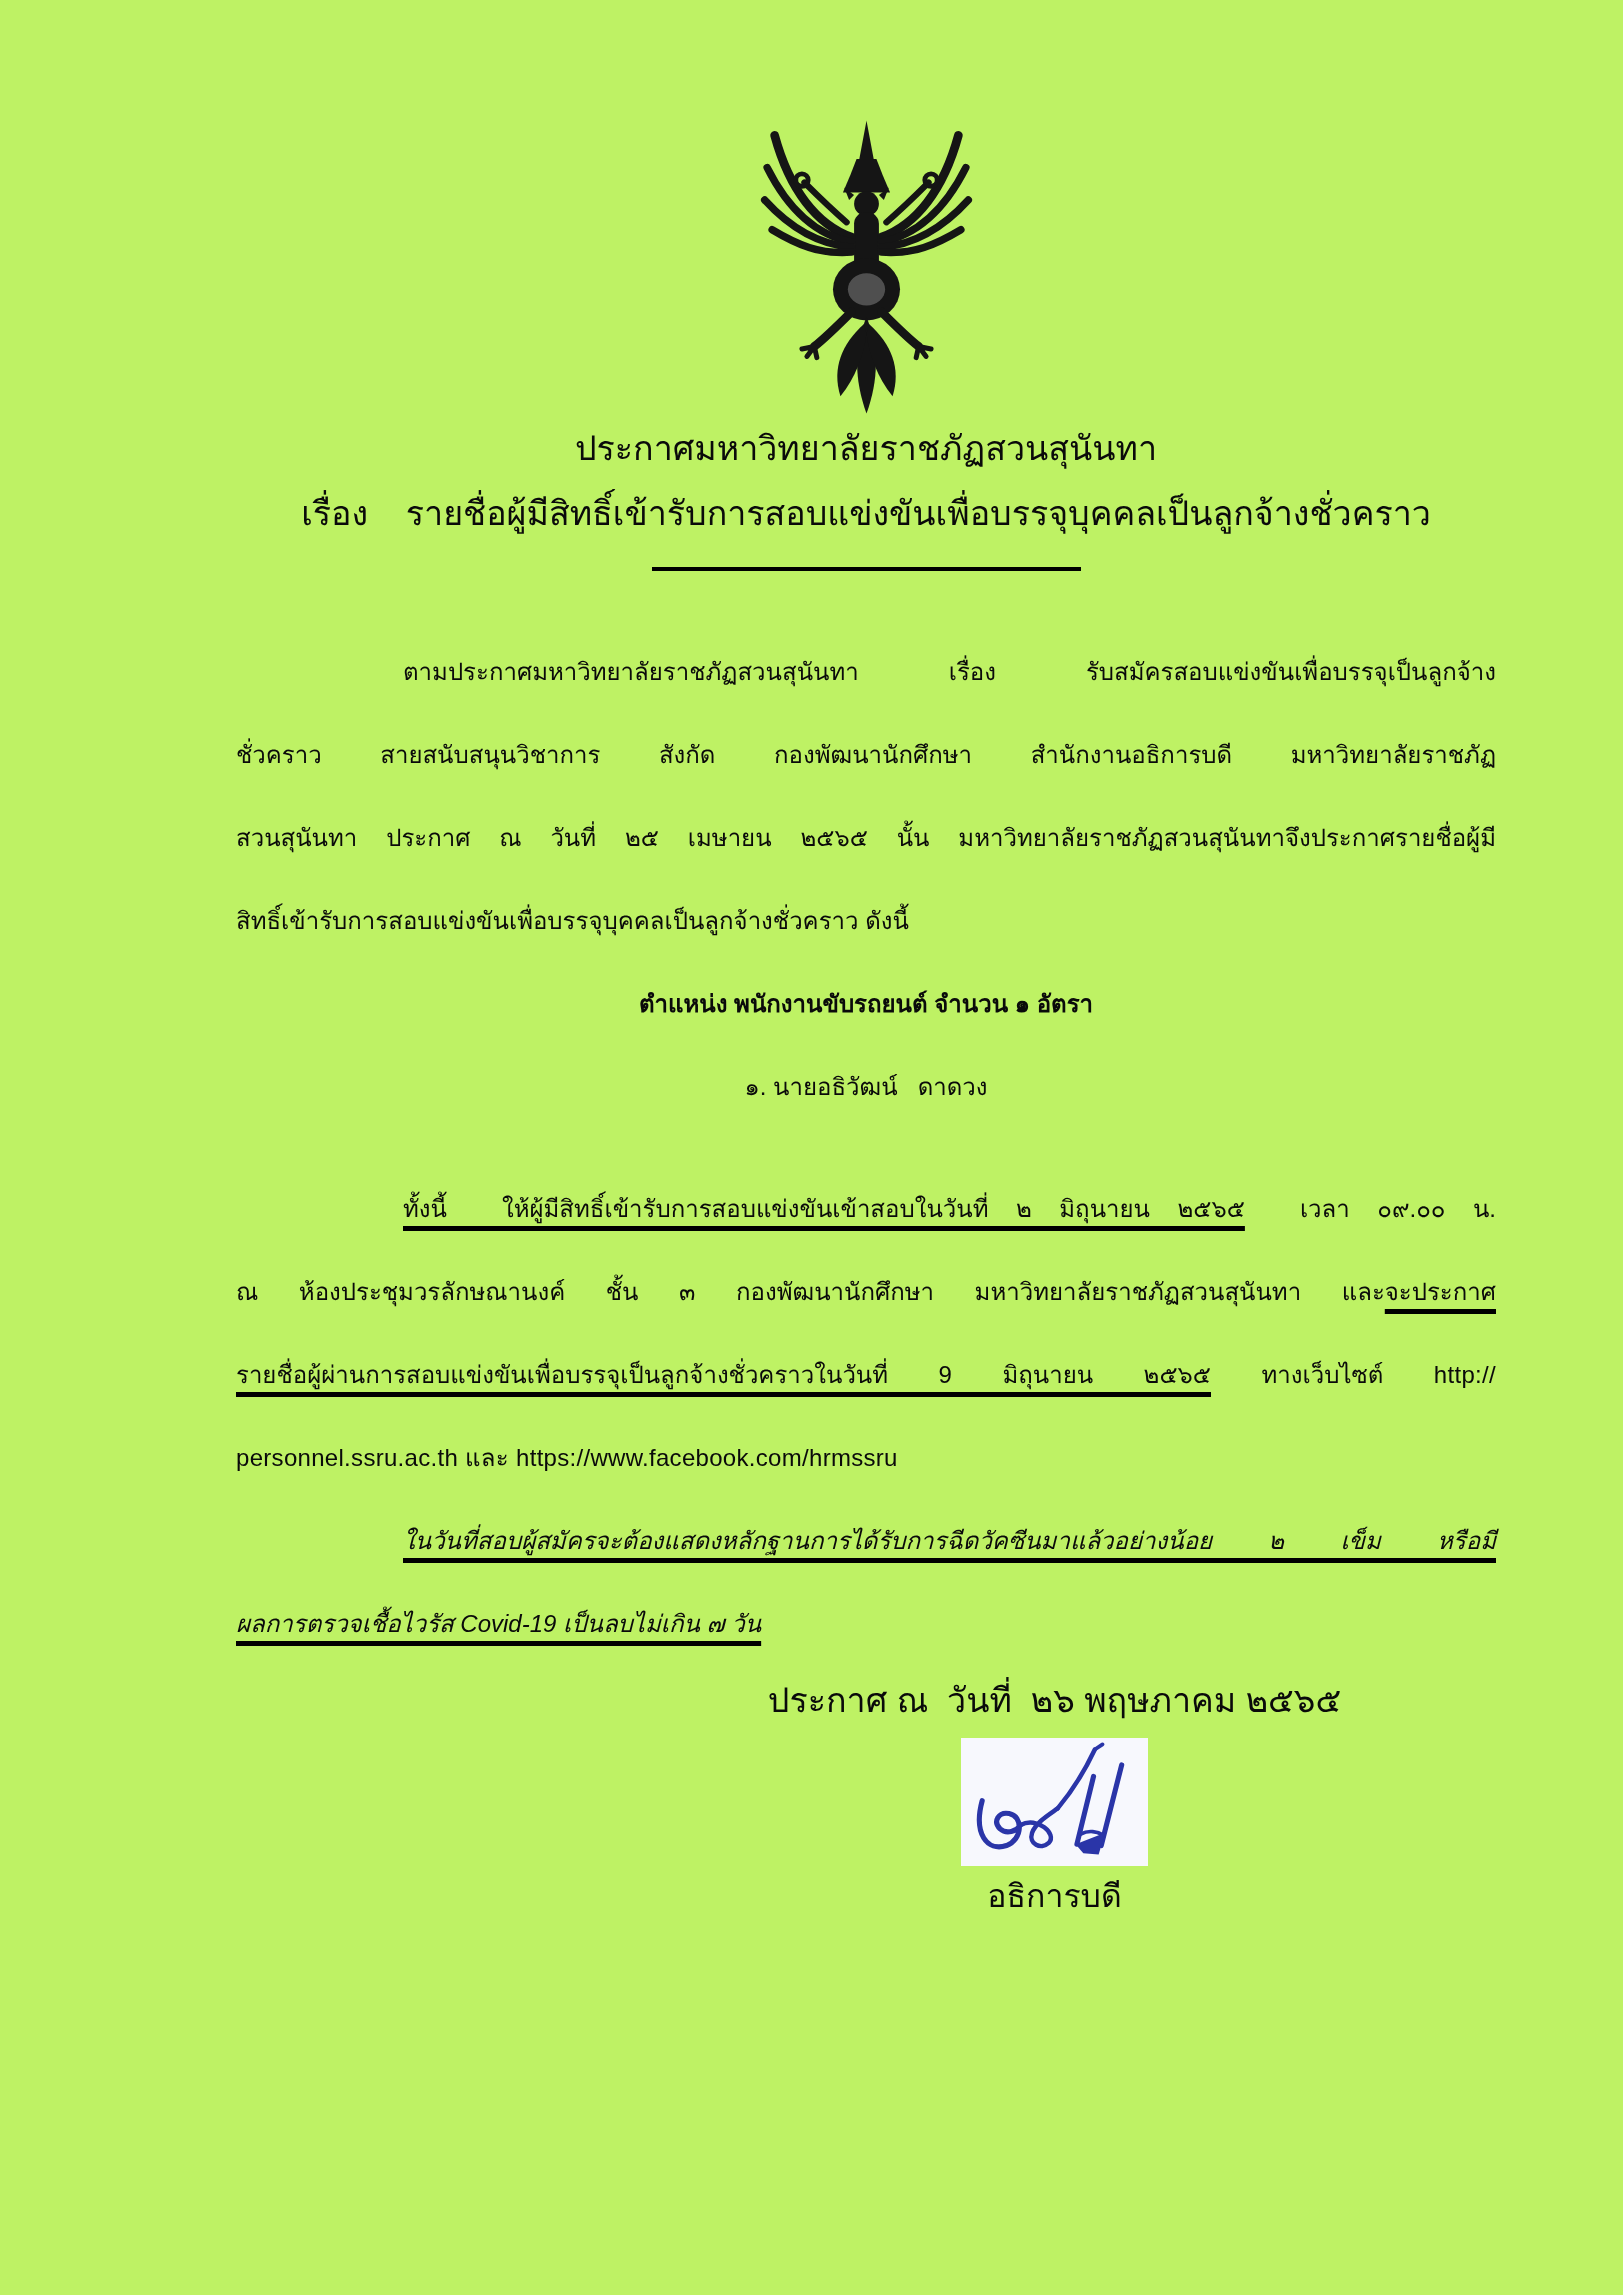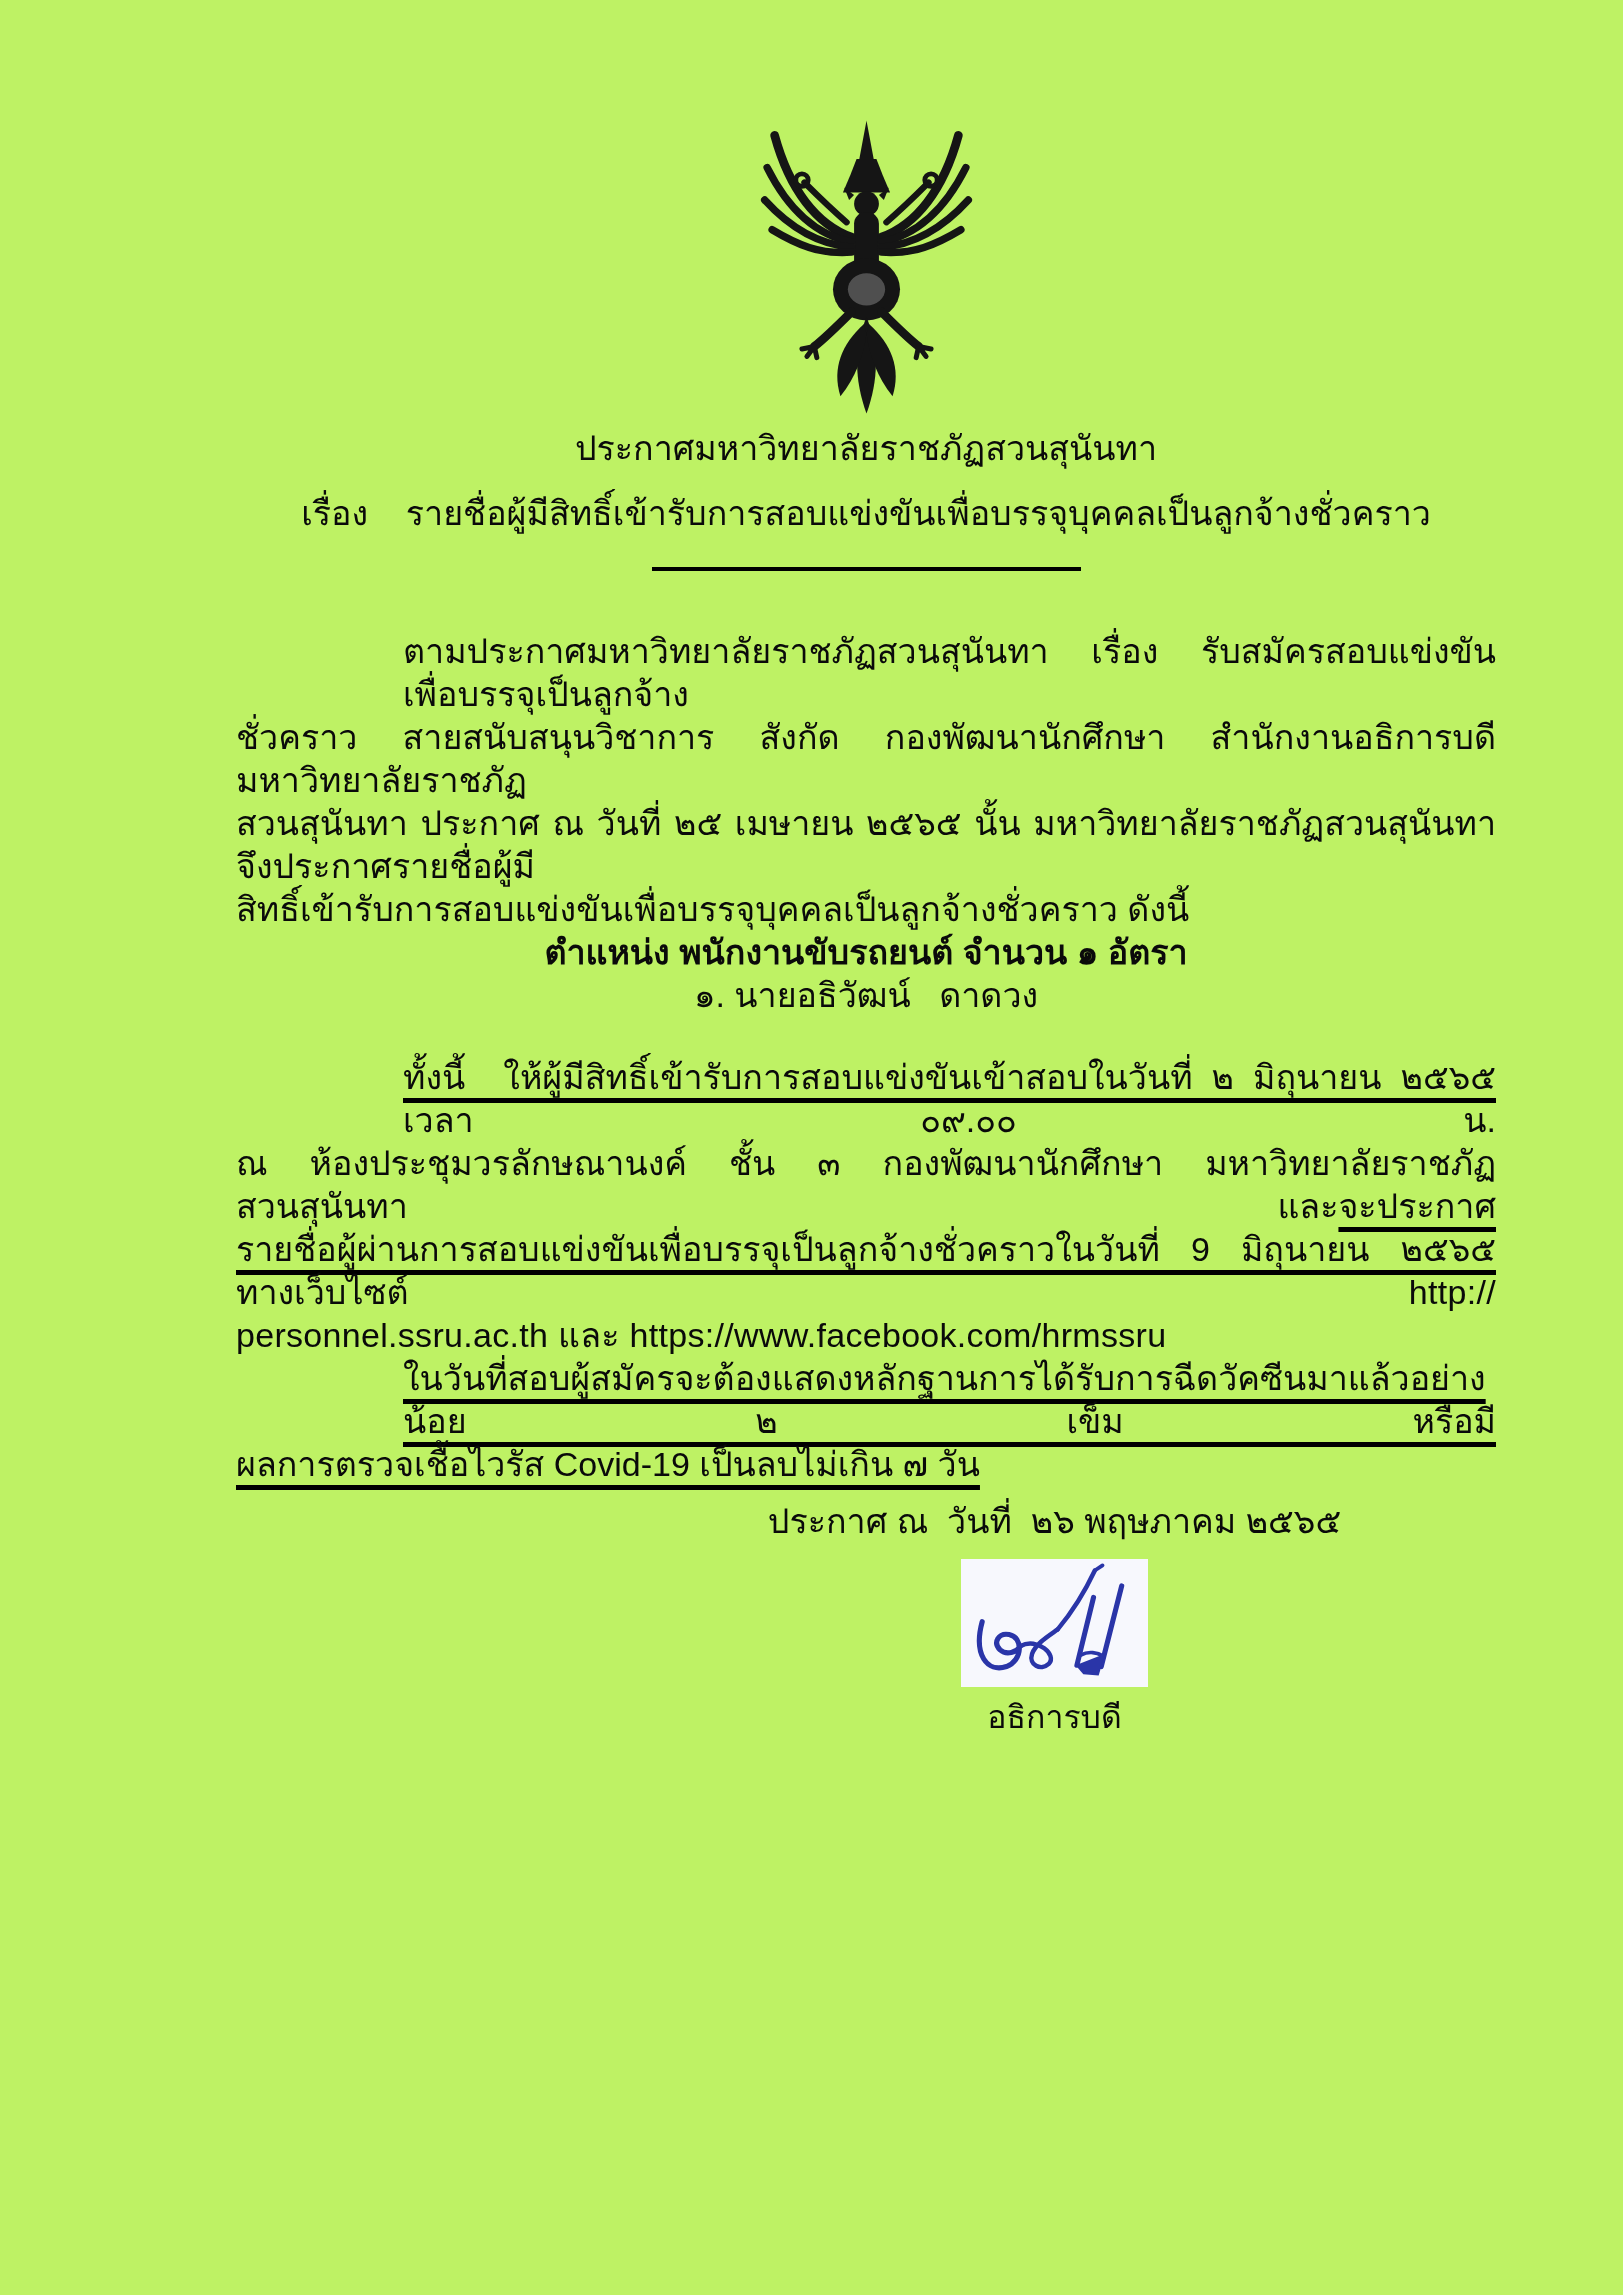--- a/index.html
+++ b/index.html
@@ -9,27 +9,27 @@
     background:#bef264;
     font-family:"Liberation Sans", sans-serif;
     color:#0a0a0a;
     overflow:hidden;
   }
   .content{margin-left:236px;width:1260px;}
   .emblem-wrap{padding-top:118px;text-align:center;height:298px;box-sizing:content-box;}
   .title-line{text-align:center;font-size:34px;line-height:65px;white-space:pre;}
   .divider{width:429px;border:0;border-top:4.6px solid #000;margin:21px auto 0 auto;}
   .para{margin-top:59px;}
-  .bodyline{font-size:34px;line-height:43px;white-space:pre-wrap;}
+  .bodyline{font-size:24px;line-height:83px;white-space:pre-wrap;}
   .just{text-align:justify;text-align-last:justify;}
   .indent{padding-left:167px;box-sizing:border-box;}
   .center{text-align:center;text-align-last:center;}
   .bold{font-weight:bold;text-align:center;}
   .u{text-decoration:underline;text-decoration-thickness:5.2px;text-underline-offset:9.2px;text-decoration-color:#000;}
-  .italic{}
+  .italic{font-style:italic;}
   .latin{font-family:"Liberation Sans", sans-serif;letter-spacing:0.3px;}
   .p2{margin-top:39px;}
   .covid{margin-top:0px;}
   .sign-block{width:681px;margin-left:478px;margin-top:3.3px;text-align:center;}
   .date-line{font-size:34px;line-height:65px;white-space:pre;}
   .sig-img{margin-top:5.2px;display:inline-block;background:#f7f8fd;line-height:0;}
   .sig-name{font-size:34px;line-height:59px;white-space:pre;}
   .sig-title{font-size:32px;line-height:56px;white-space:pre;}
 </style>
 </head>

